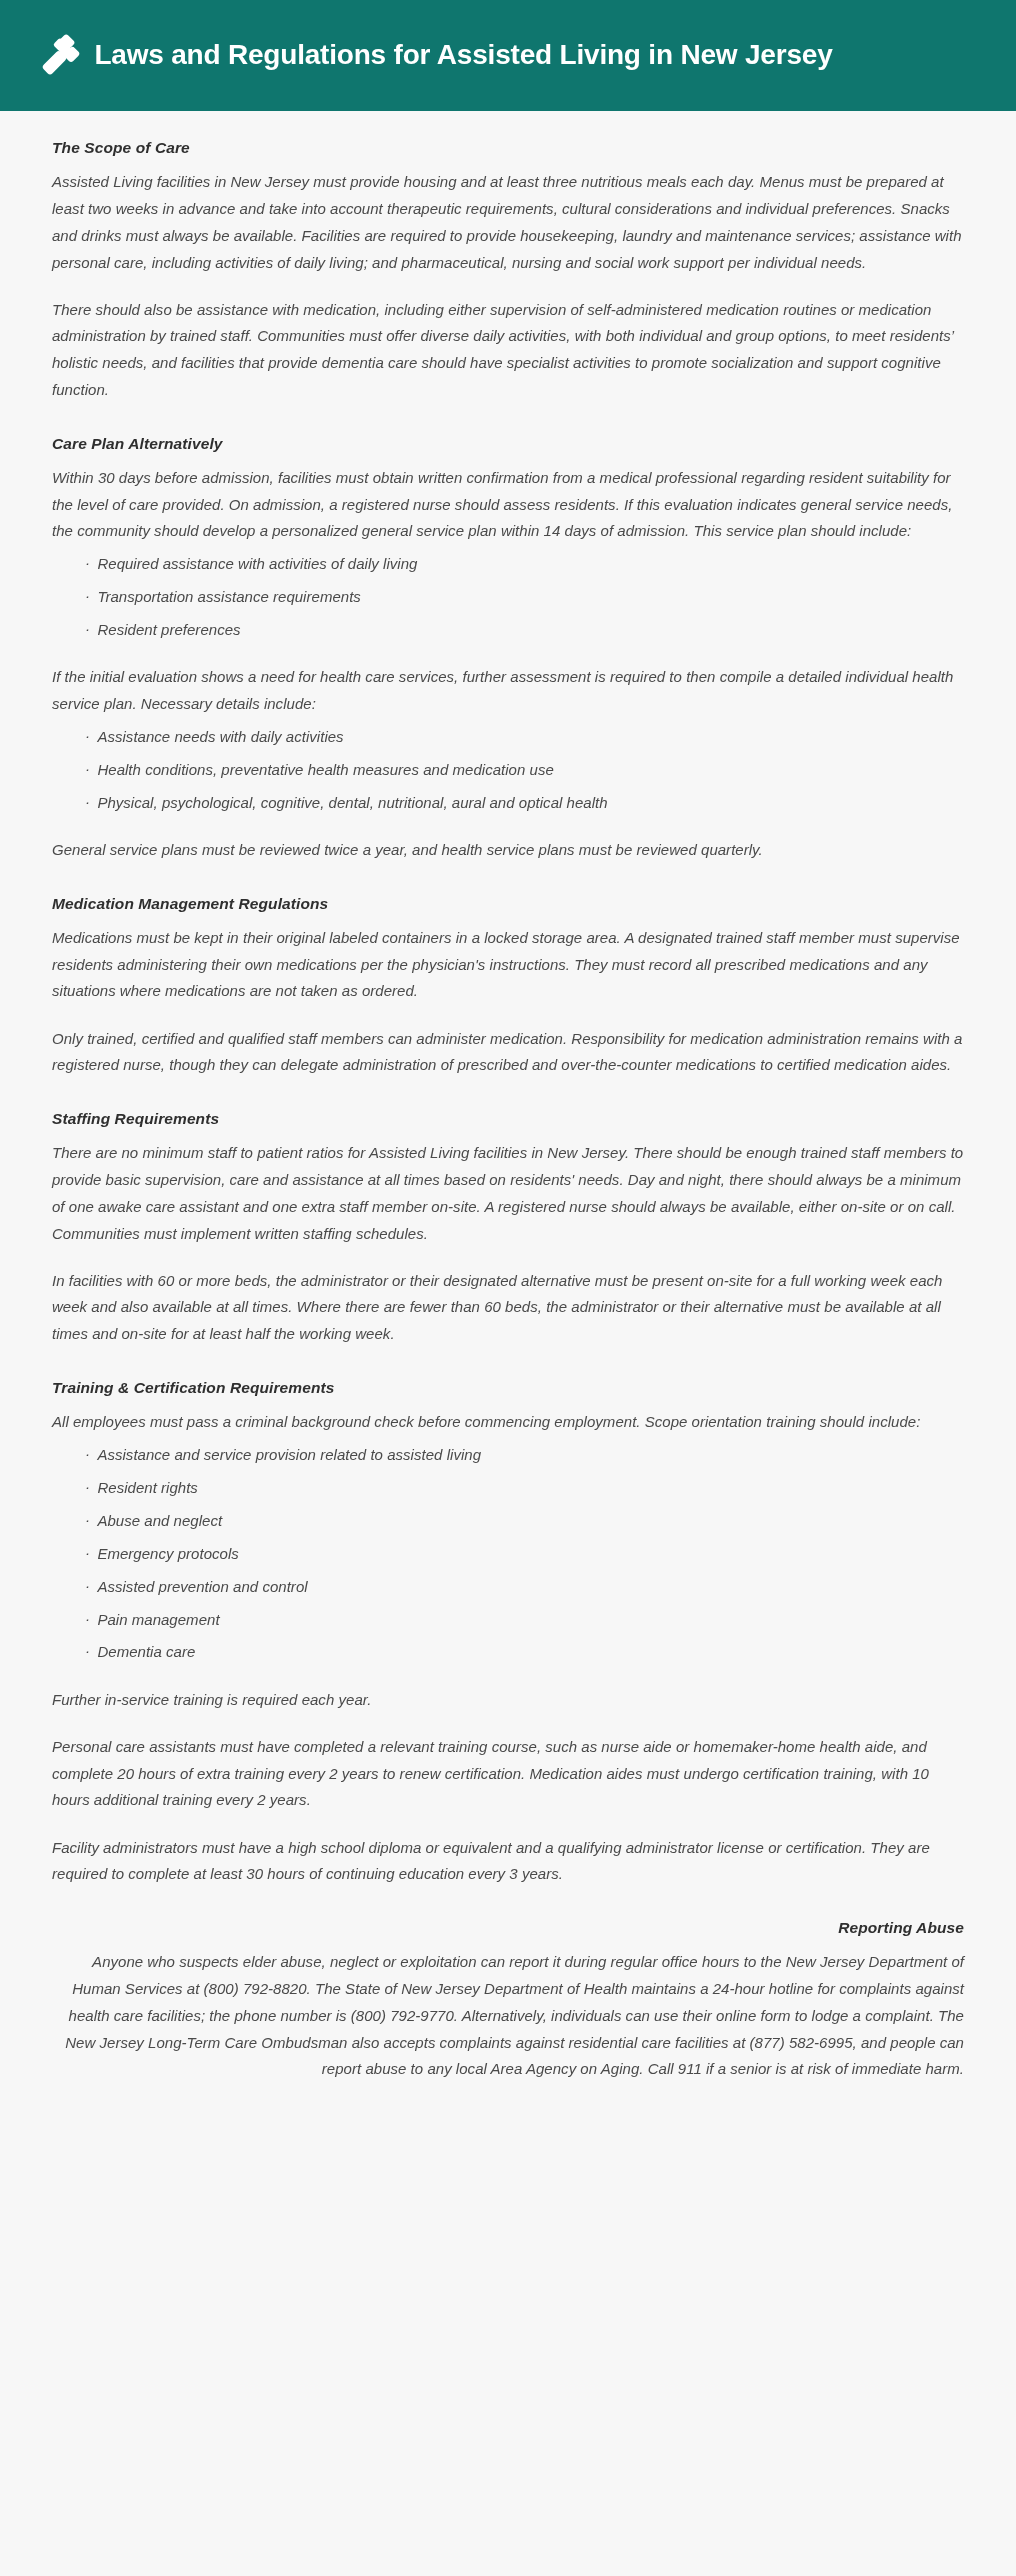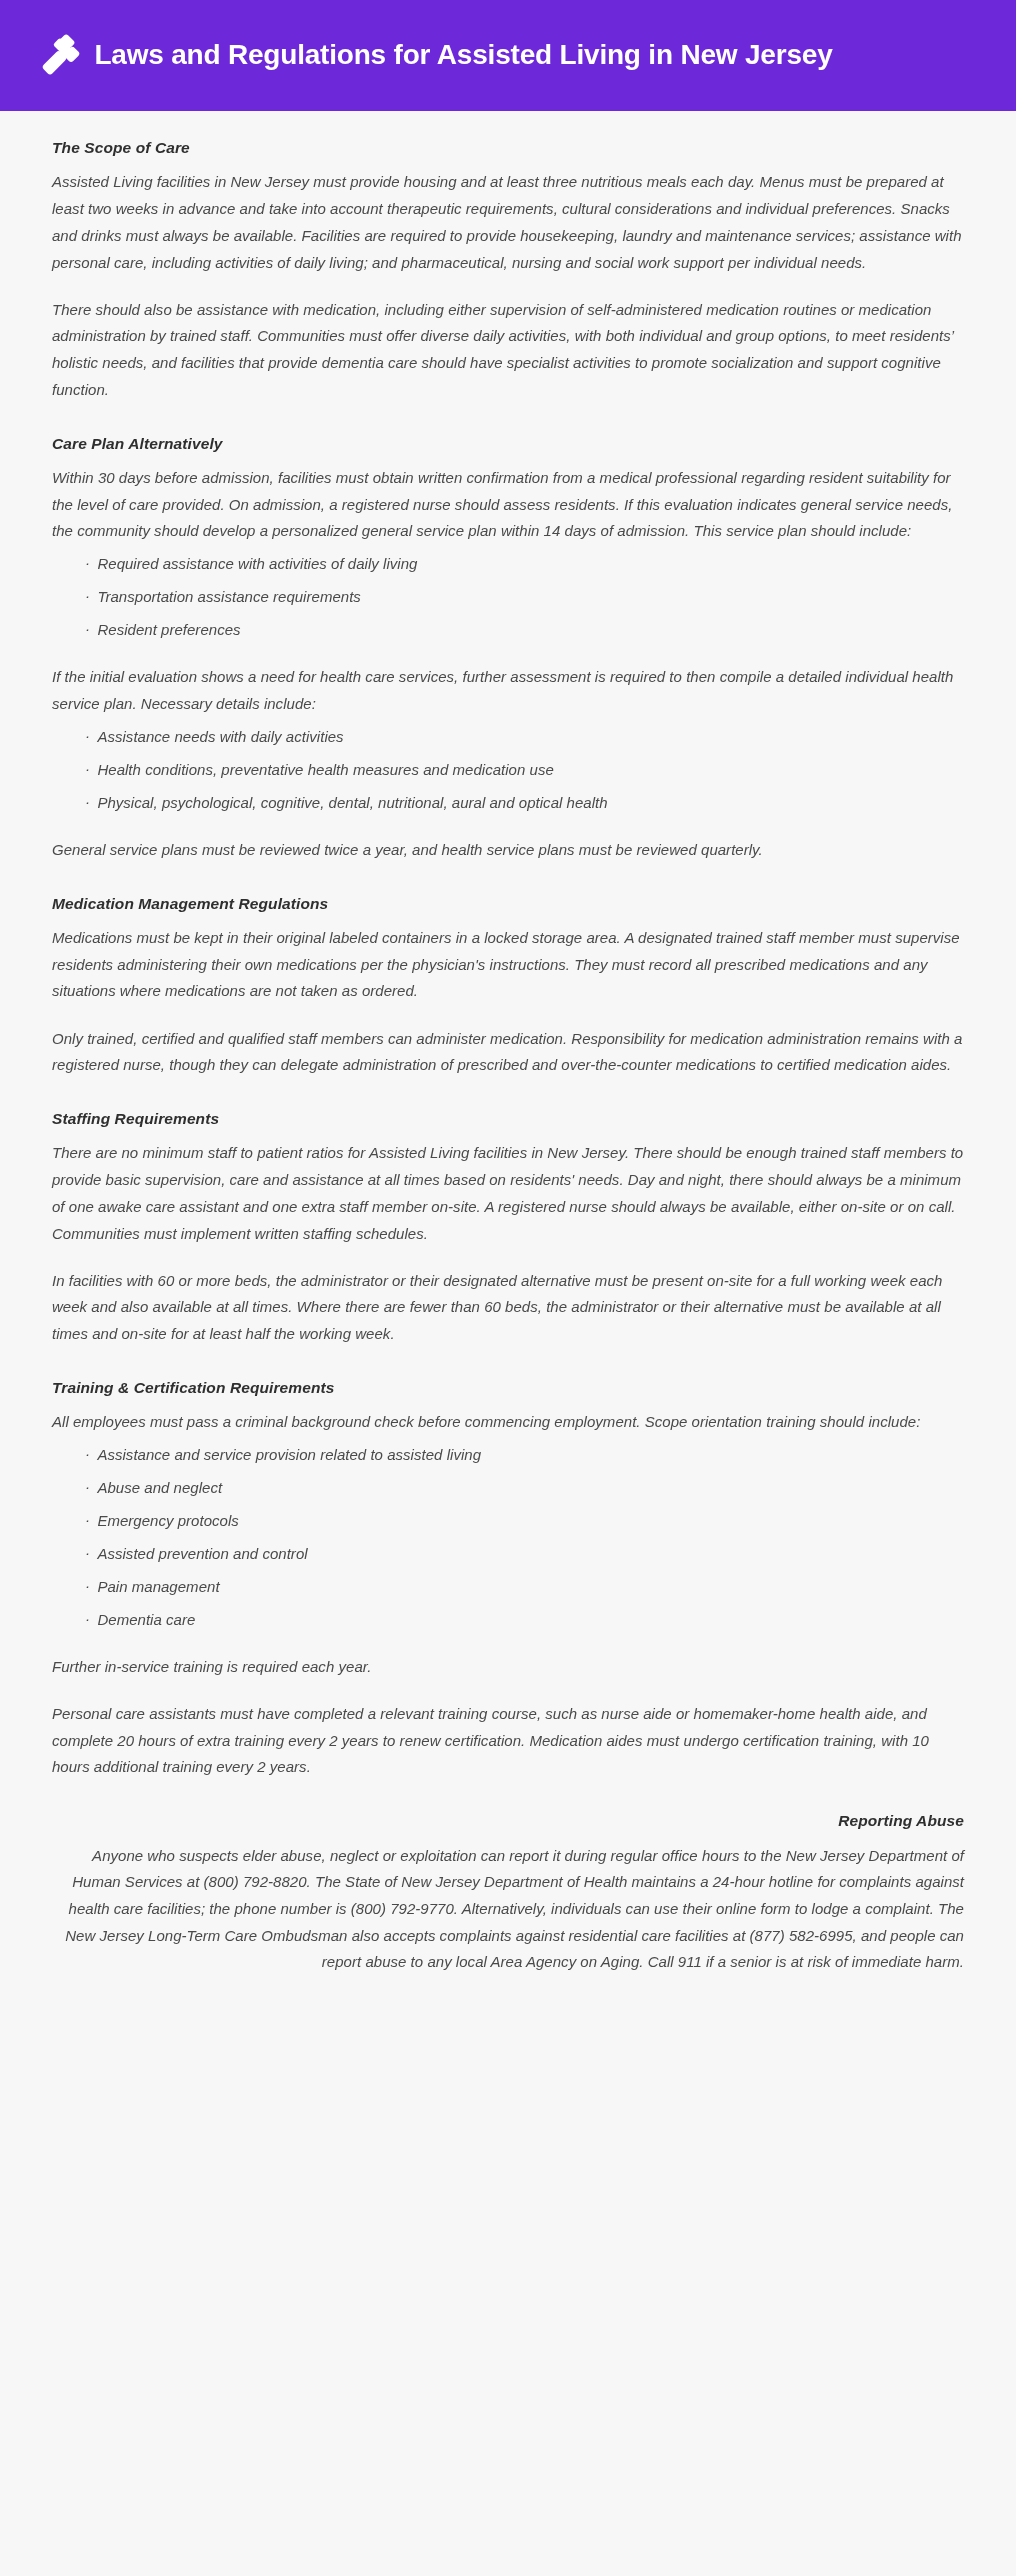--- a/index.html
+++ b/index.html
@@ -16,21 +16,21 @@
   .page {
     width: 1016px;
     min-height: 3182px;
     background: #f7f7f7;
     display: flex;
     flex-direction: column;
   }
 
   
   .header {
-    background: #6d28d9;
+    background: #0f766e;
     min-height: 111px;
     display: flex;
     align-items: center;
     padding: 0 0 0 37px;
     flex: 0 0 auto;
   }
   .header-icon {
     width: 44px;
     height: 44px;
     flex: 0 0 auto;
@@ -156,28 +156,30 @@
       <h2 class="section-heading">Staffing Requirements</h2>
       <p class="para">There are no minimum staff to patient ratios for Assisted Living facilities in New Jersey. There should be enough trained staff members to provide basic supervision, care and assistance at all times based on residents' needs. Day and night, there should always be a minimum of one awake care assistant and one extra staff member on-site. A registered nurse should always be available, either on-site or on call. Communities must implement written staffing schedules.</p>
       <p class="para">In facilities with 60 or more beds, the administrator or their designated alternative must be present on-site for a full working week each week and also available at all times. Where there are fewer than 60 beds, the administrator or their alternative must be available at all times and on-site for at least half the working week.</p>
     </section>
 
     <section class="section">
       <h2 class="section-heading">Training &amp; Certification Requirements</h2>
       <p class="para tight">All employees must pass a criminal background check before commencing employment. Scope orientation training should include:</p>
       <ul class="bullets">
         <li>Assistance and service provision related to assisted living</li>
+        <li>Resident rights</li>
         <li>Abuse and neglect</li>
         <li>Emergency protocols</li>
         <li>Assisted prevention and control</li>
         <li>Pain management</li>
         <li>Dementia care</li>
       </ul>
       <p class="para">Further in-service training is required each year.</p>
       <p class="para">Personal care assistants must have completed a relevant training course, such as nurse aide or homemaker-home health aide, and complete 20 hours of extra training every 2 years to renew certification. Medication aides must undergo certification training, with 10 hours additional training every 2 years.</p>
+      <p class="para">Facility administrators must have a high school diploma or equivalent and a qualifying administrator license or certification. They are required to complete at least 30 hours of continuing education every 3 years.</p>
     </section>
 
     <section class="section">
       <h2 class="section-heading">Reporting Abuse</h2>
       <p class="para">Anyone who suspects elder abuse, neglect or exploitation can report it during regular office hours to the New Jersey Department of Human Services at (800) 792-8820. The State of New Jersey Department of Health maintains a 24-hour hotline for complaints against health care facilities; the phone number is (800) 792-9770. Alternatively, individuals can use their online form to lodge a complaint. The New Jersey Long-Term Care Ombudsman also accepts complaints against residential care facilities at (877) 582-6995, and people can report abuse to any local Area Agency on Aging. Call 911 if a senior is at risk of immediate harm.</p>
     </section>
 
   </main>
 </div>
 

